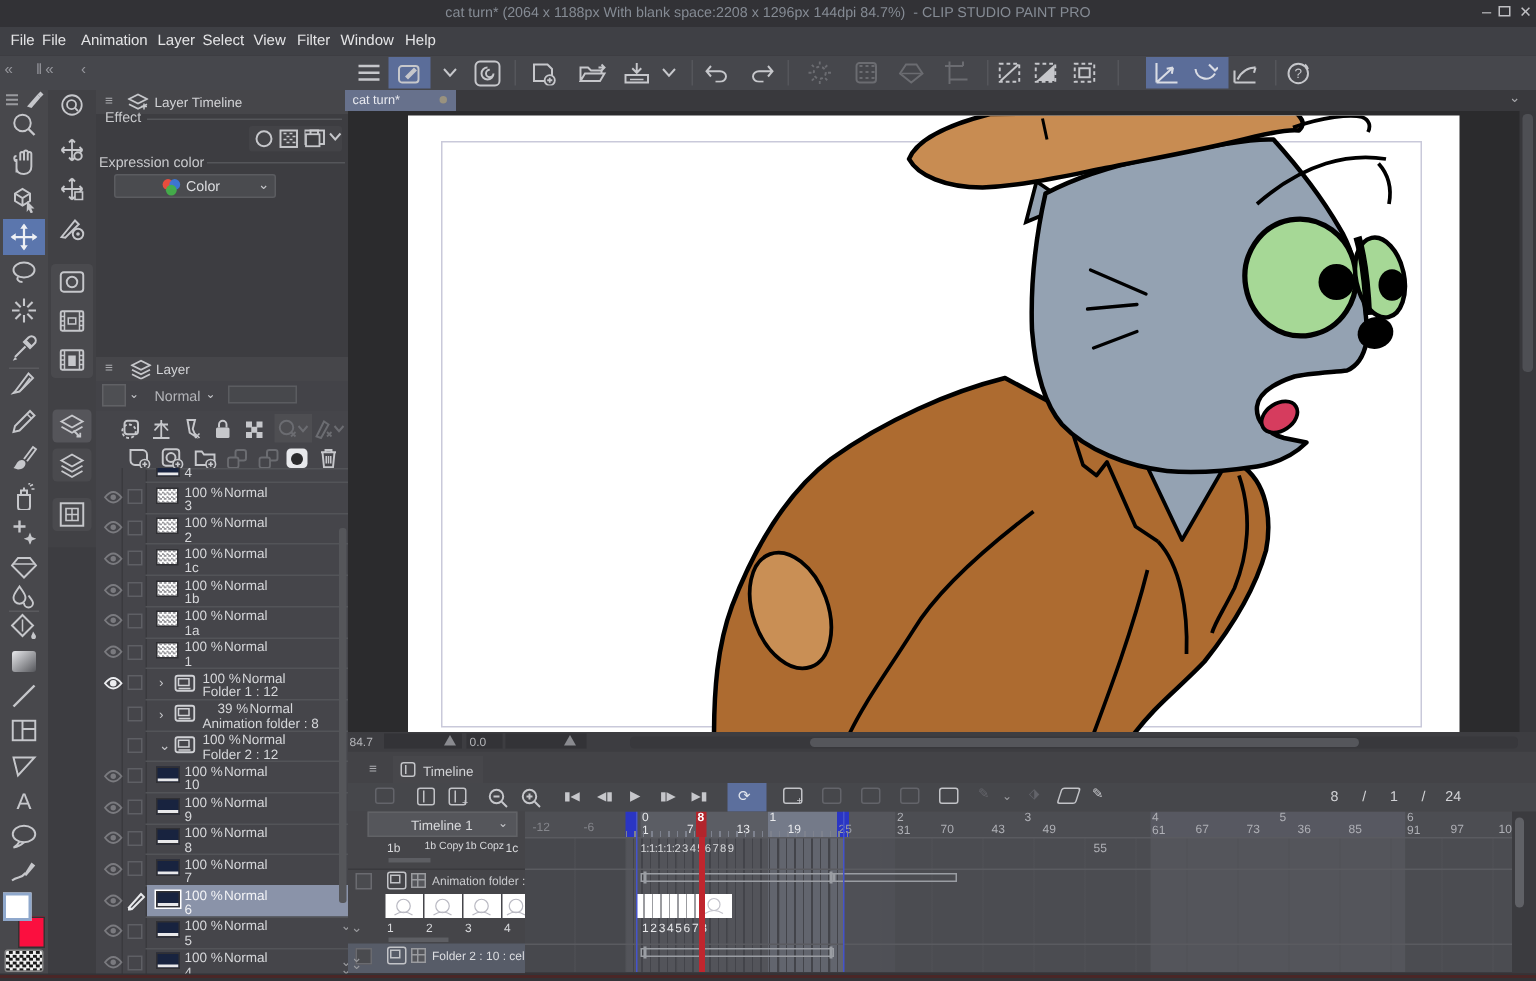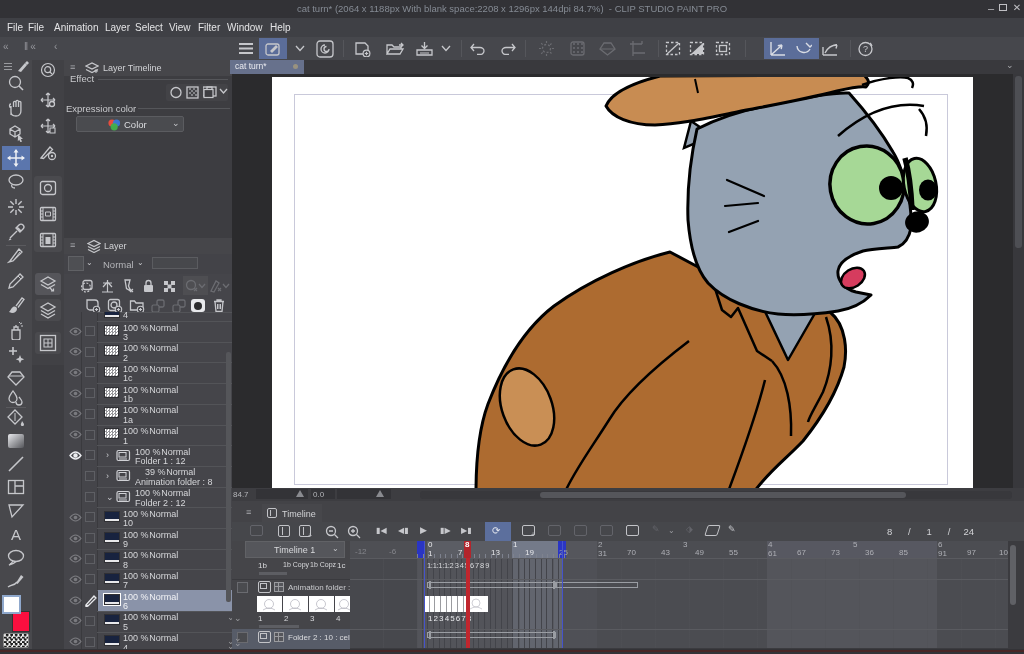--- a/index.html
+++ b/index.html
@@ -783,21 +783,21 @@
   <div class="a" style="left:108px;top:7px;font-size:8px;color:#e8e9ec">7</div>
   <div class="a" style="left:141px;top:7px;font-size:8px;color:#e8e9ec">13</div>
   <div class="a" style="left:175px;top:7px;font-size:8px;color:#e8e9ec">19</div>
   <div class="a" style="left:163px;top:-1px;font-size:8px;color:#e8e9ec">1</div>
   <div class="a" style="left:209px;top:7px;font-size:8px;color:#9a9da8">25</div>
   <div class="a" style="left:248px;top:-1px;font-size:8px;color:#aeafb5">2<br>31</div>
   <div class="a" style="left:277px;top:7px;font-size:8px;color:#aeafb5">70</div>
   <div class="a" style="left:311px;top:7px;font-size:8px;color:#aeafb5">43</div>
   <div class="a" style="left:333px;top:-1px;font-size:8px;color:#aeafb5">3</div>
   <div class="a" style="left:345px;top:7px;font-size:8px;color:#aeafb5">49</div>
-  <div class="a" style="left:379px;top:7px;font-size:8px;color:#aeafb5">55</div>
+  <div class="a" style="left:379px;top:20px;font-size:8px;color:#aeafb5">55</div>
   <div class="a" style="left:418px;top:-1px;font-size:8px;color:#aeafb5">4<br>61</div>
   <div class="a" style="left:447px;top:7px;font-size:8px;color:#aeafb5">67</div>
   <div class="a" style="left:481px;top:7px;font-size:8px;color:#aeafb5">73</div>
   <div class="a" style="left:503px;top:-1px;font-size:8px;color:#aeafb5">5</div>
   <div class="a" style="left:515px;top:7px;font-size:8px;color:#aeafb5">36</div>
   <div class="a" style="left:549px;top:7px;font-size:8px;color:#aeafb5">85</div>
   <div class="a" style="left:588px;top:-1px;font-size:8px;color:#aeafb5">6<br>91</div>
   <div class="a" style="left:617px;top:7px;font-size:8px;color:#aeafb5">97</div>
   <div class="a" style="left:649px;top:7px;font-size:8px;color:#aeafb5">103</div>
 

